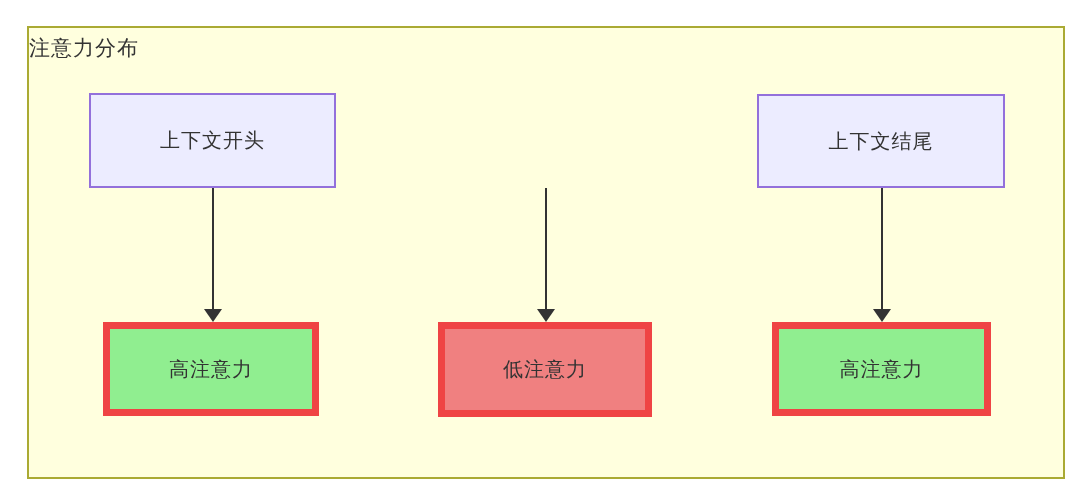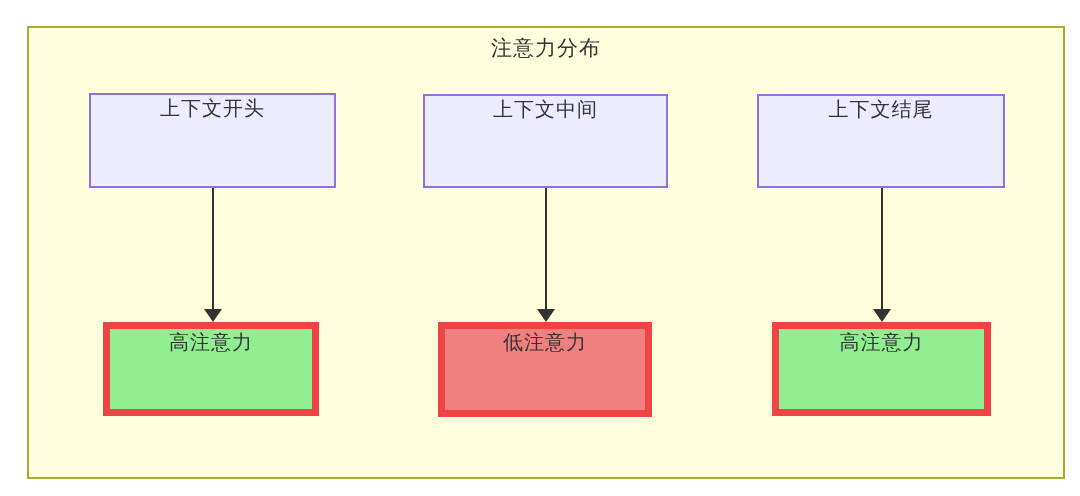--- a/index.html
+++ b/index.html
@@ -22,30 +22,31 @@
     height: 453px;
     background: #ffffde;
     border: 2px solid #aaaa33;
   }
 
   .cluster-title {
     position: absolute;
     left: 0;
     right: 0;
     top: 6px;
-    text-align: center;
+    text-align: left;
     font-size: 21px;
     font-weight: 500;
     color: #333333;
     letter-spacing: 1px;
   }
 
   .node {
     position: absolute;
     display: flex;
+    align-items: center;
     justify-content: center;
     font-size: 20px;
     color: #333333;
     letter-spacing: 1px;
   }
 
   .node.source {
     background: #ECECFF;
     border: 2px solid #9370DB;
   }
@@ -106,23 +107,20 @@
     <span>上下文开头</span>
   </div>
   <div class="arrow a1">
     <div class="arrow-line"></div>
     <div class="arrow-head"></div>
   </div>
   <div class="node result bn1" style="background-color: rgb(144, 238, 144);">
     <span>高注意力</span>
   </div>
 
-  <div class="node source tn2">
-    <span>上下文中间</span>
-  </div>
   <div class="arrow a2">
     <div class="arrow-line"></div>
     <div class="arrow-head"></div>
   </div>
   <div class="node result bn2" style="background-color: rgb(240, 128, 128);">
     <span>低注意力</span>
   </div>
 
   <div class="node source tn3">
     <span>上下文结尾</span>

